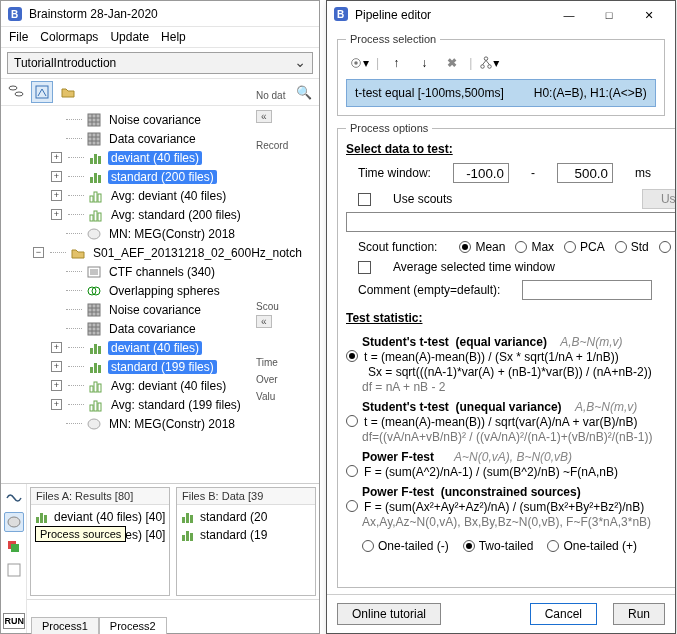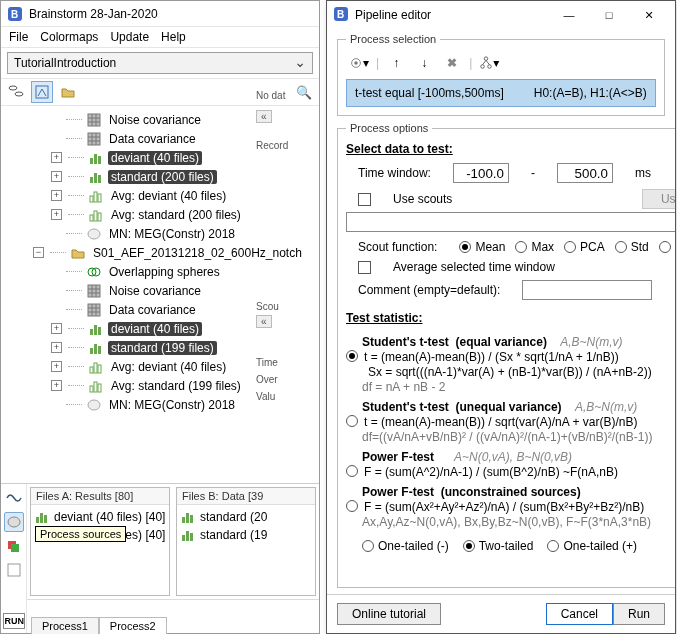--- a/index.html
+++ b/index.html
@@ -118,21 +118,21 @@
     border-top: 1px dotted #aaa;
     position: relative;
     top: 0px;
   }
   .tree-row.idn1 { padding-left: 28px; }
   .tree-row.idn2 { padding-left: 46px; }
   .tree-row .lbl {
     padding: 0 3px;
   }
   .tree-row .lbl.sel {
-    background: #404040;
+    background: #3b82f6;
     color: #fff;
     border-radius: 2px;
     text-align: right;
   }
   .tree-row .green { color: #000000; }
 
   .ticon { width: 16px; height: 16px; display:inline-flex; align-items:center; justify-content:center; }
 
   
   .bottom {
@@ -364,21 +364,21 @@
     display:flex;
     gap: 14px;
     margin: 6px 0 0 16px;
   }
 
   .modal-footer {
     border-top:1px solid #ccc;
     padding: 8px 10px;
     display:flex;
     align-items:center;
-    gap: 0;
+    gap: 16px;
   }
   .modal-footer .btn {
     border:1px solid #888;
     background:#eee;
     padding: 3px 14px;
     font-size:12px;
   }
   .modal-footer .btn.primary {
     border:1px solid #1a6fd1;
     background:#fff;
@@ -515,20 +515,31 @@
       </div>
       <div class="tree-row idn1">
         <span class="expand">−</span>
         <span class="dots"></span>
         <span class="ticon">
           <svg width="16" height="16" viewBox="0 0 16 16">
             <path d="M2 5h4l2 2h6v6H2z" fill="#e2c169" stroke="#a88a2d"></path>
           </svg>
         </span>
         <span class="lbl">S01_AEF_20131218_02_600Hz_notch</span>
+      </div>
+      <div class="tree-row idn2">
+        <span class="no-expand"></span>
+        <span class="dots"></span>
+        <span class="ticon">
+          <svg width="16" height="16" viewBox="0 0 16 16">
+            <rect x="2" y="3" width="12" height="10" fill="#fff" stroke="#888"></rect>
+            <path d="M4 6h8M4 8h8M4 10h8" stroke="#888"></path>
+          </svg>
+        </span>
+        <span class="lbl">CTF channels (340)</span>
       </div>
       <div class="tree-row idn2">
         <span class="no-expand"></span>
         <span class="dots"></span>
         <span class="ticon">
           <svg width="16" height="16" viewBox="0 0 16 16">
             <circle cx="6" cy="8" r="4" fill="none" stroke="#0a8a0a"></circle>
             <circle cx="10" cy="8" r="4" fill="none" stroke="#0a8a0a"></circle>
           </svg>
         </span>

